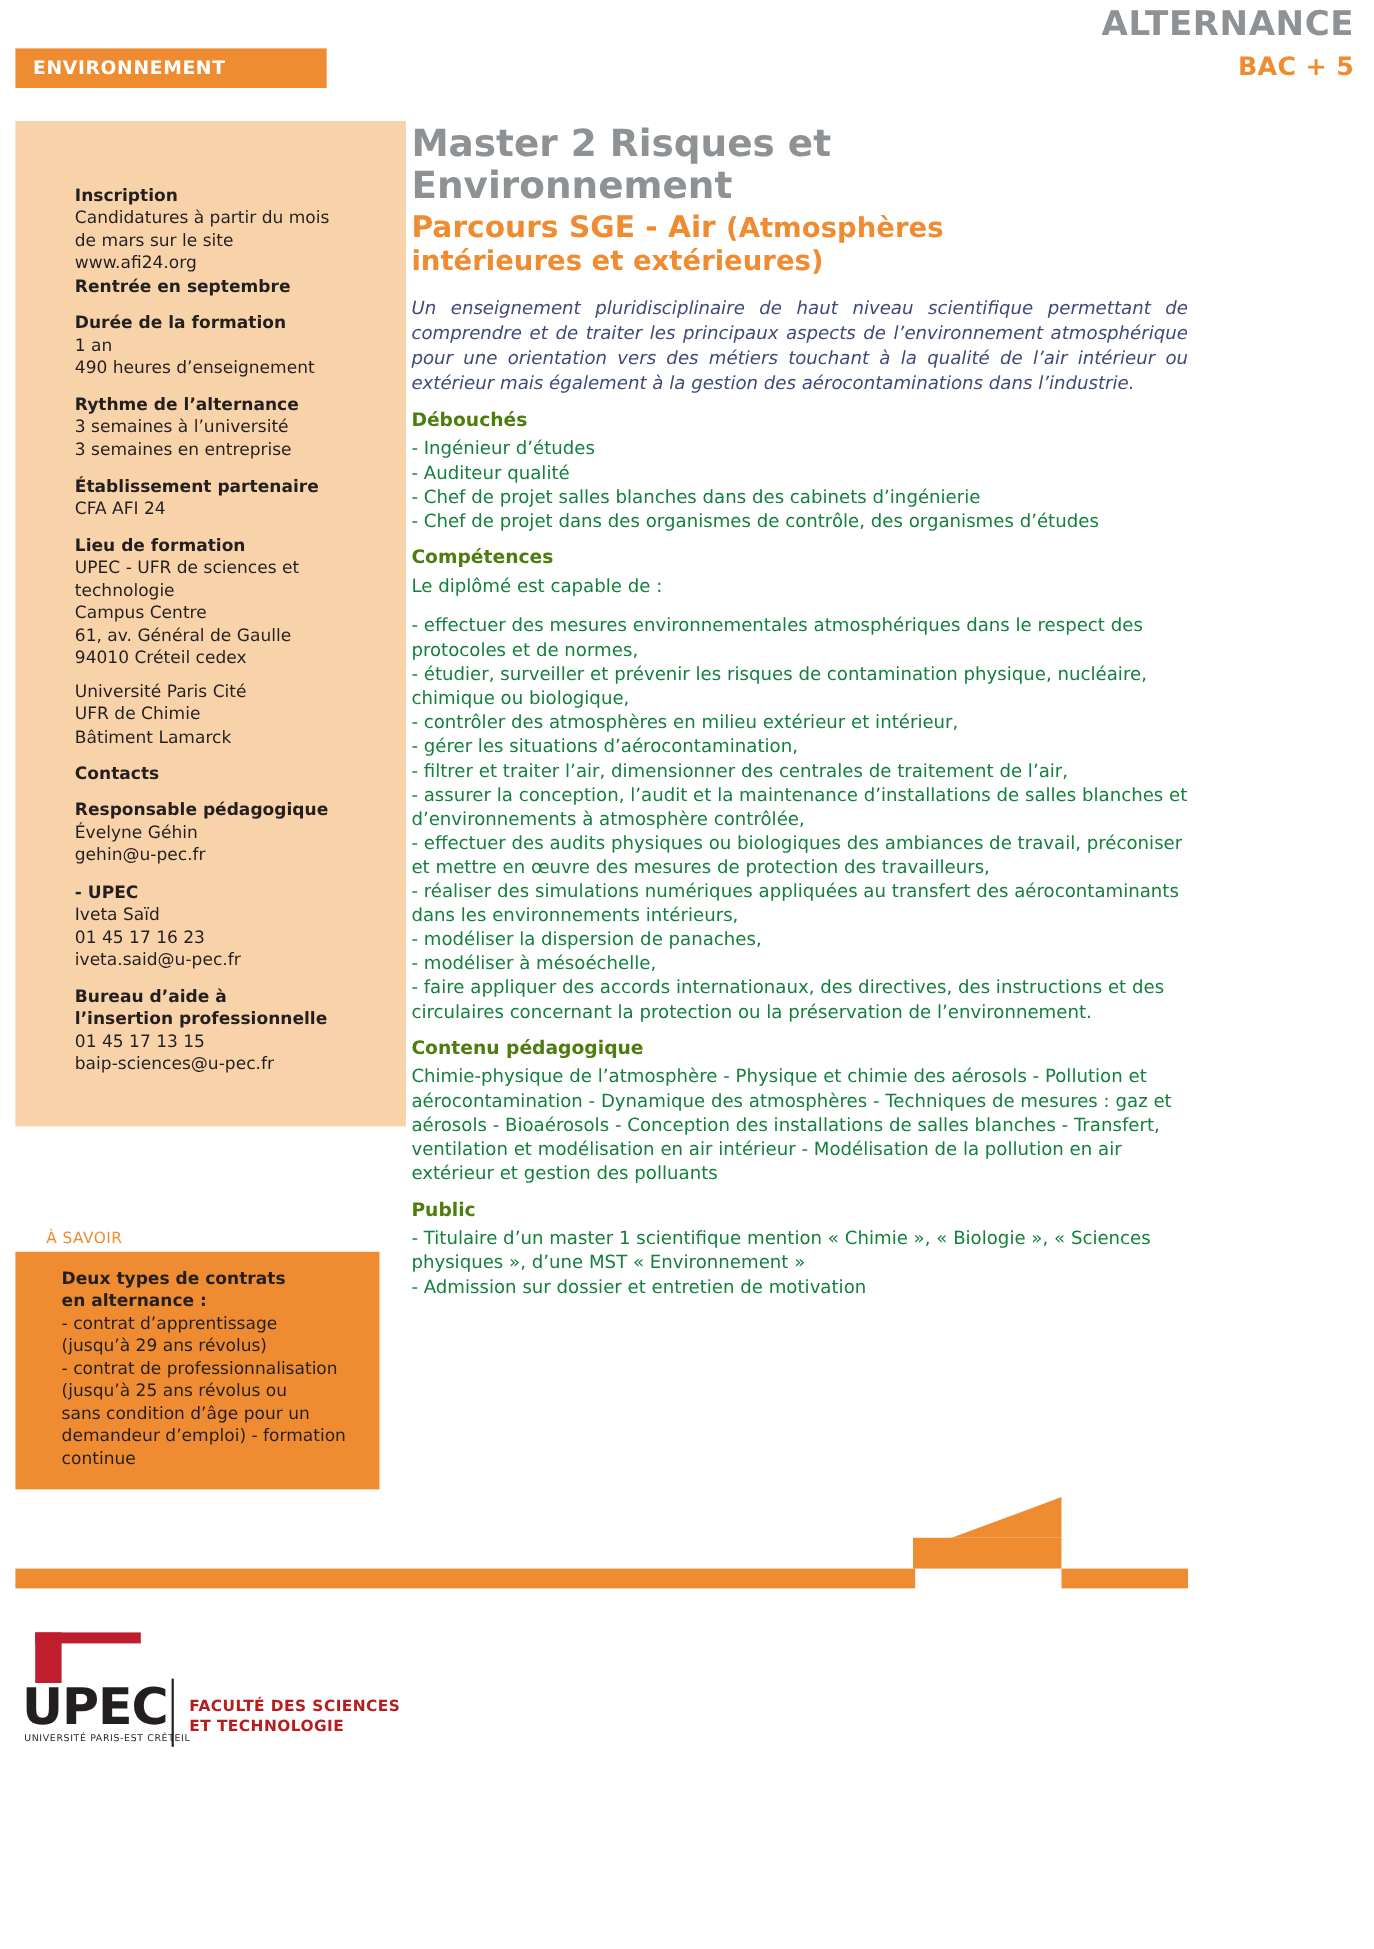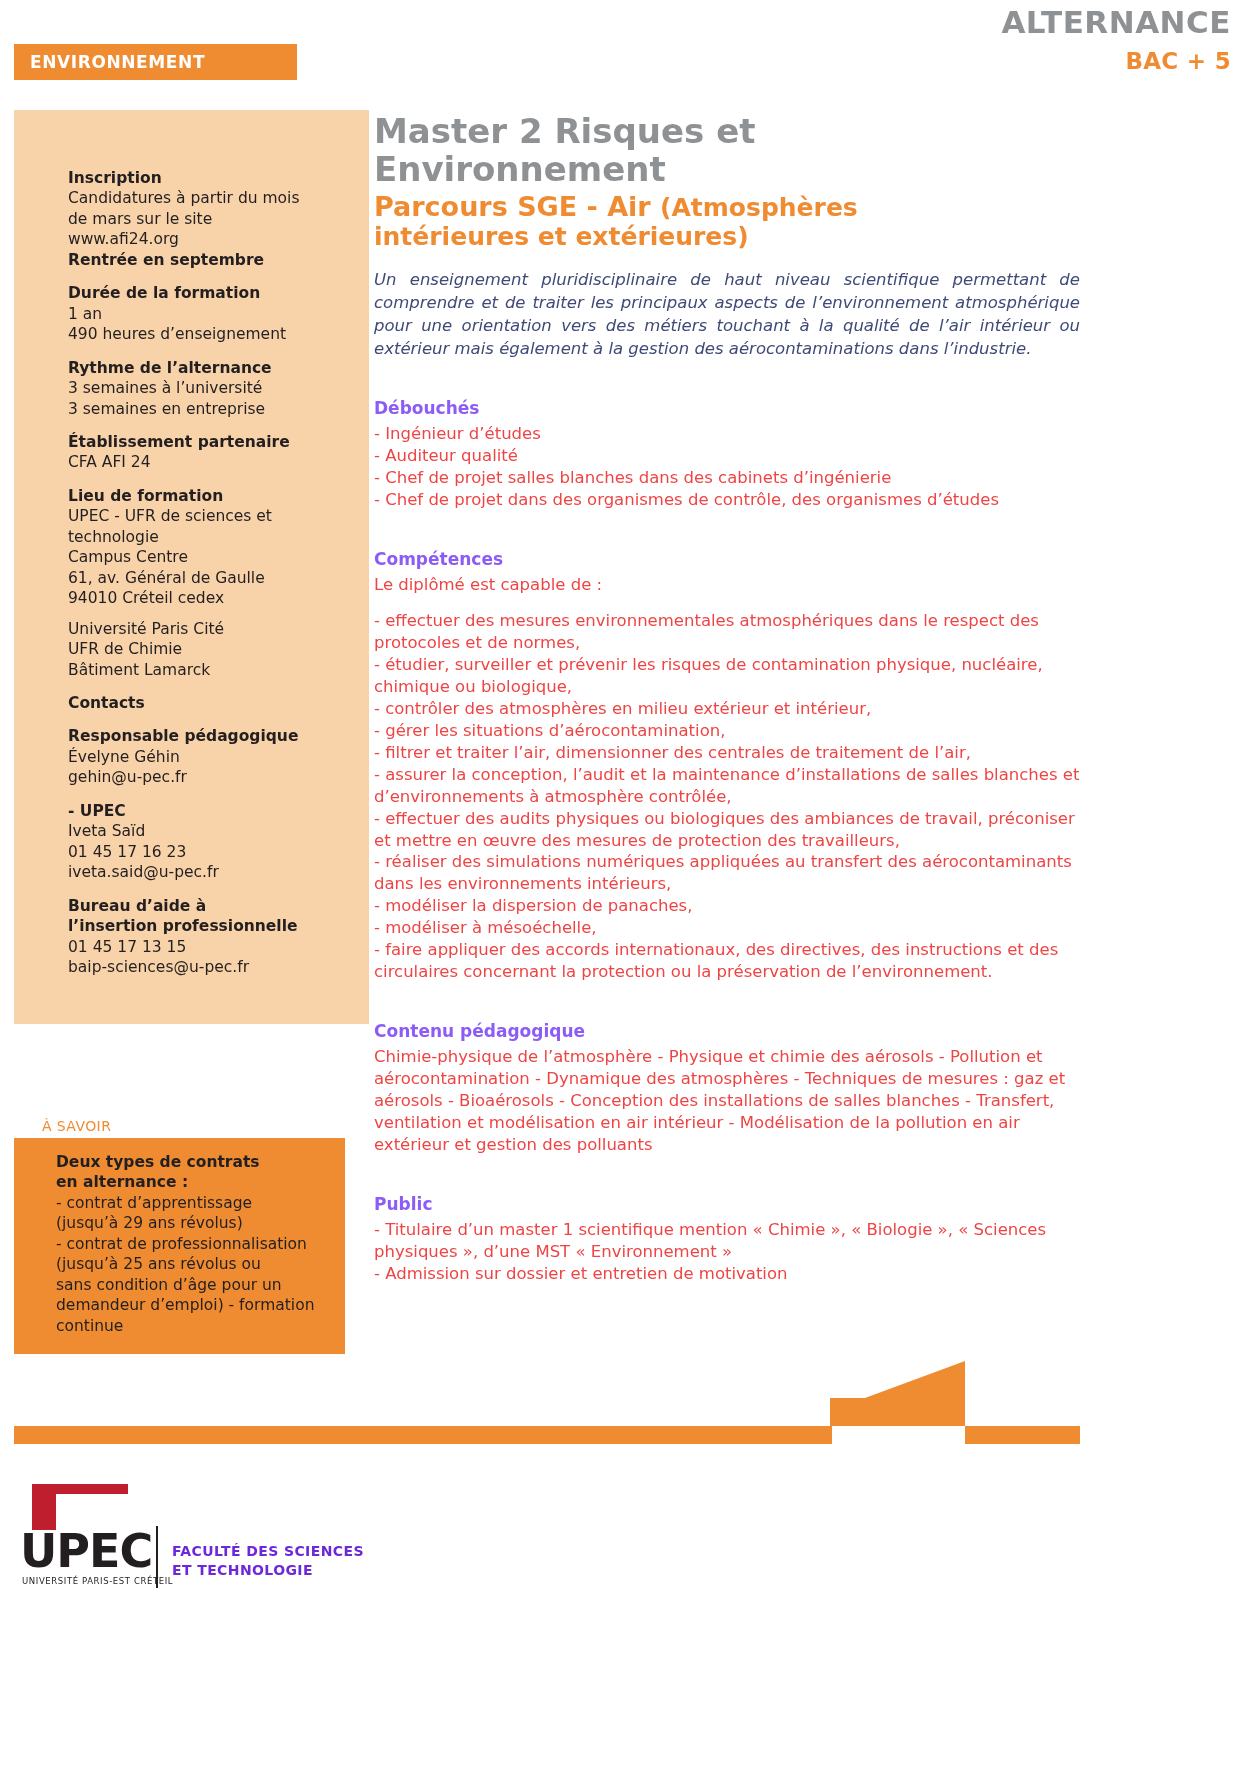--- a/index.html
+++ b/index.html
@@ -134,29 +134,29 @@
   }
   .intro {
     margin-top: 18px;
     font-size: 16.5px;
     font-style: italic;
     color: #3f4a78;
     line-height: 1.38;
     text-align: justify;
   }
   .sec-head {
-    margin-top: 38px;
+    margin-top: 12px;
     font-size: 17px;
     font-weight: bold;
-    color: #8b5cf6;
+    color: #4d7c0f;
   }
   .sec-body {
     margin-top: 5px;
     font-size: 16.5px;
-    color: #ef4444;
+    color: #15803d;
     line-height: 1.33;
   }
   .gap-p { margin-top: 14px !important; }
 
   
   .deco-arrow {
     position: absolute;
     left: 830px;
     top: 1361px;
     width: 135px;
@@ -245,21 +245,21 @@
     width: 2px;
     height: 62px;
     background: #231f20;
   }
   .logo-faculty {
     position: absolute;
     left: 158px;
     top: 62px;
     font-size: 14px;
     font-weight: bold;
-    color: #6d28d9;
+    color: #b91c1c;
     line-height: 1.35;
     letter-spacing: 0.4px;
   }
 </style>
 </head>
 <body>
 
 <div class="page">
 
   <div class="header">

